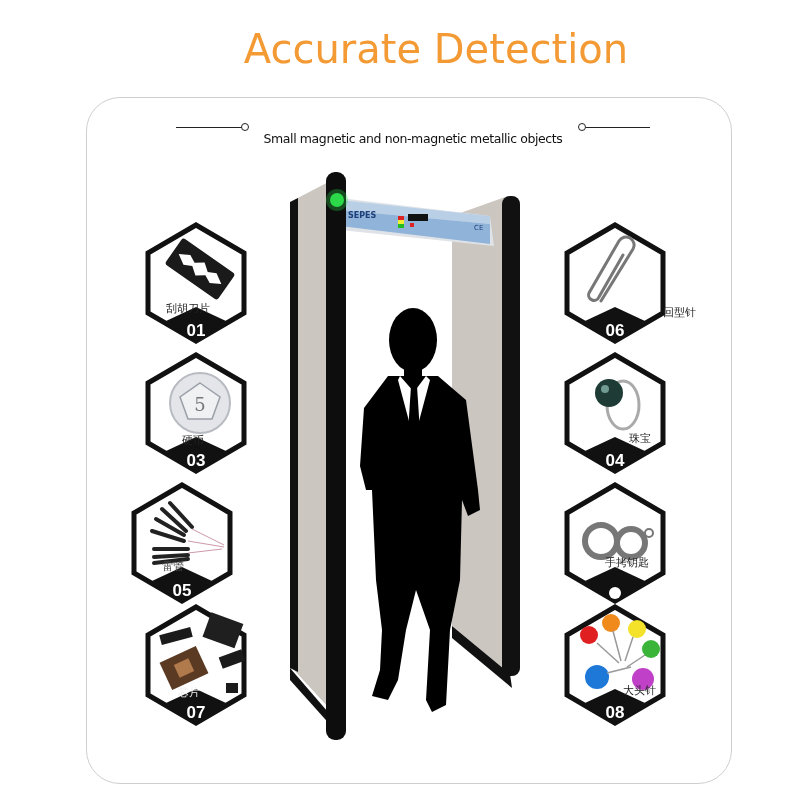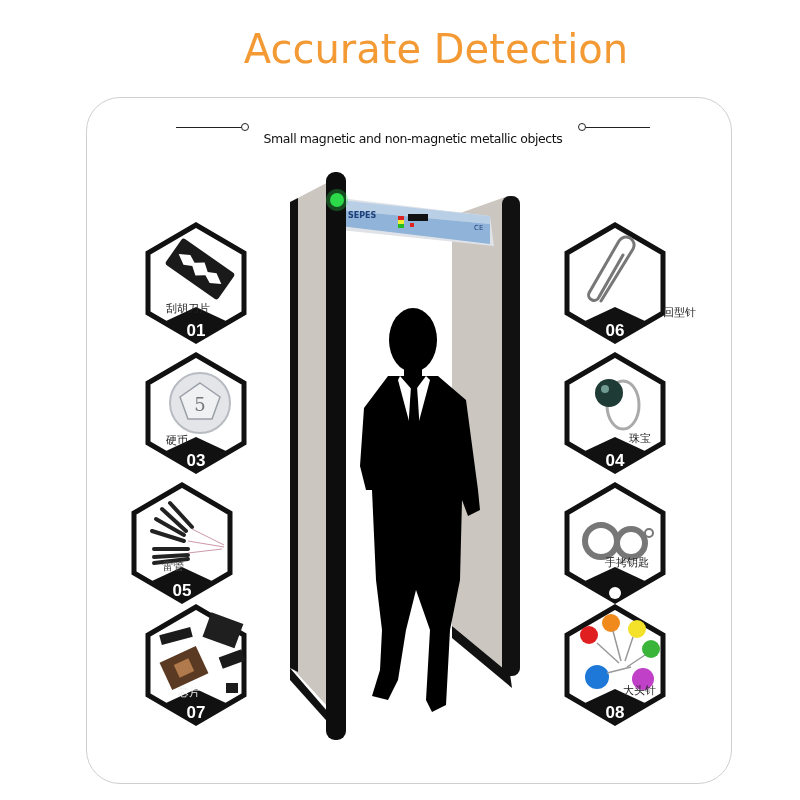--- a/index.html
+++ b/index.html
@@ -117,21 +117,21 @@
 <div class="hex" style="left:142px;top:351px;">
   <svg width="108" height="124" viewBox="0 0 108 124">
     <polygon points="54,4 102,32 102,92 54,120 6,92 6,32" fill="#fff" stroke="#111" stroke-width="5"></polygon>
     <polygon points="24,100 54,86 84,100 54,120" fill="#111"></polygon>
     <g>
       <circle cx="58" cy="52" r="30" fill="#e3e5e8" stroke="#b8bcc2" stroke-width="2"></circle>
       <polygon points="58,32 78,46 70,68 46,68 38,46" fill="#f0f1f3" stroke="#9aa0a8" stroke-width="1.5"></polygon>
       <text x="58" y="60" text-anchor="middle" font-size="18" fill="#777" font-family="DejaVu Serif, serif">5</text>
     </g>
   </svg>
-  <div class="hex-label" style="left:24px;top:82px;">硬币</div>
+  <div class="hex-label" style="left:40px;top:82px;">硬币</div>
   <div class="hex-num">03</div>
 </div>
 
 <div class="hex" style="left:561px;top:351px;">
   <svg width="108" height="124" viewBox="0 0 108 124">
     <polygon points="54,4 102,32 102,92 54,120 6,92 6,32" fill="#fff" stroke="#111" stroke-width="5"></polygon>
     <polygon points="24,100 54,86 84,100 54,120" fill="#111"></polygon>
     <g>
       <ellipse cx="62" cy="54" rx="16" ry="24" fill="none" stroke="#aaa" stroke-width="3"></ellipse>
       <circle cx="48" cy="42" r="14" fill="#1e3b36"></circle>

